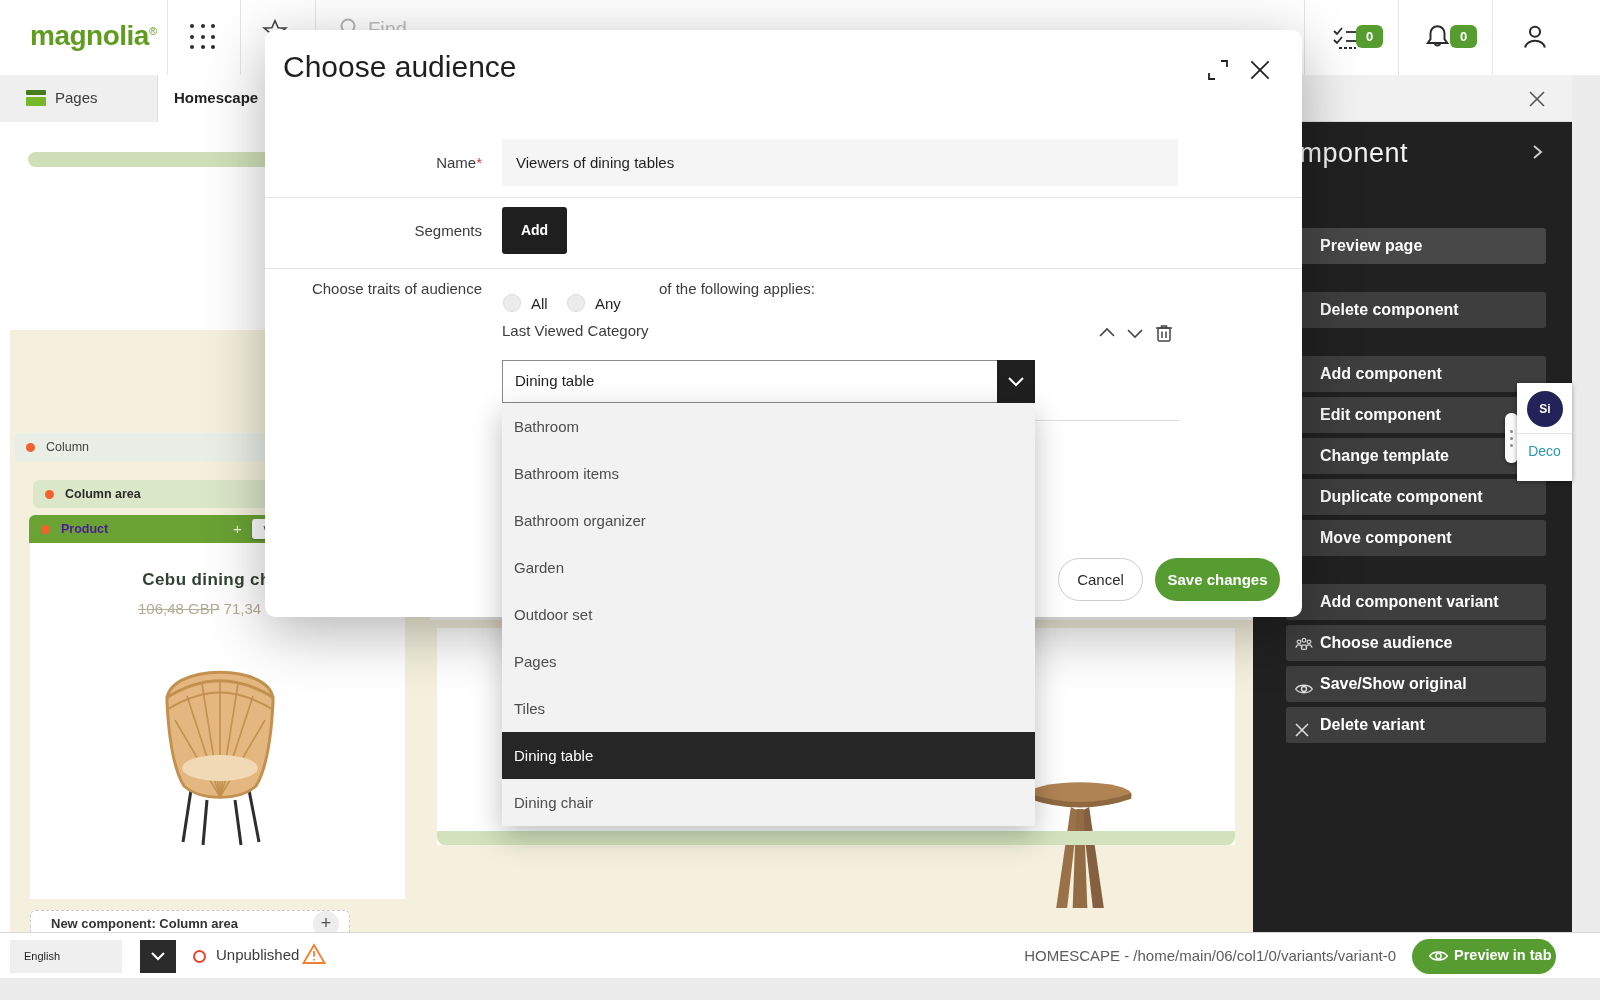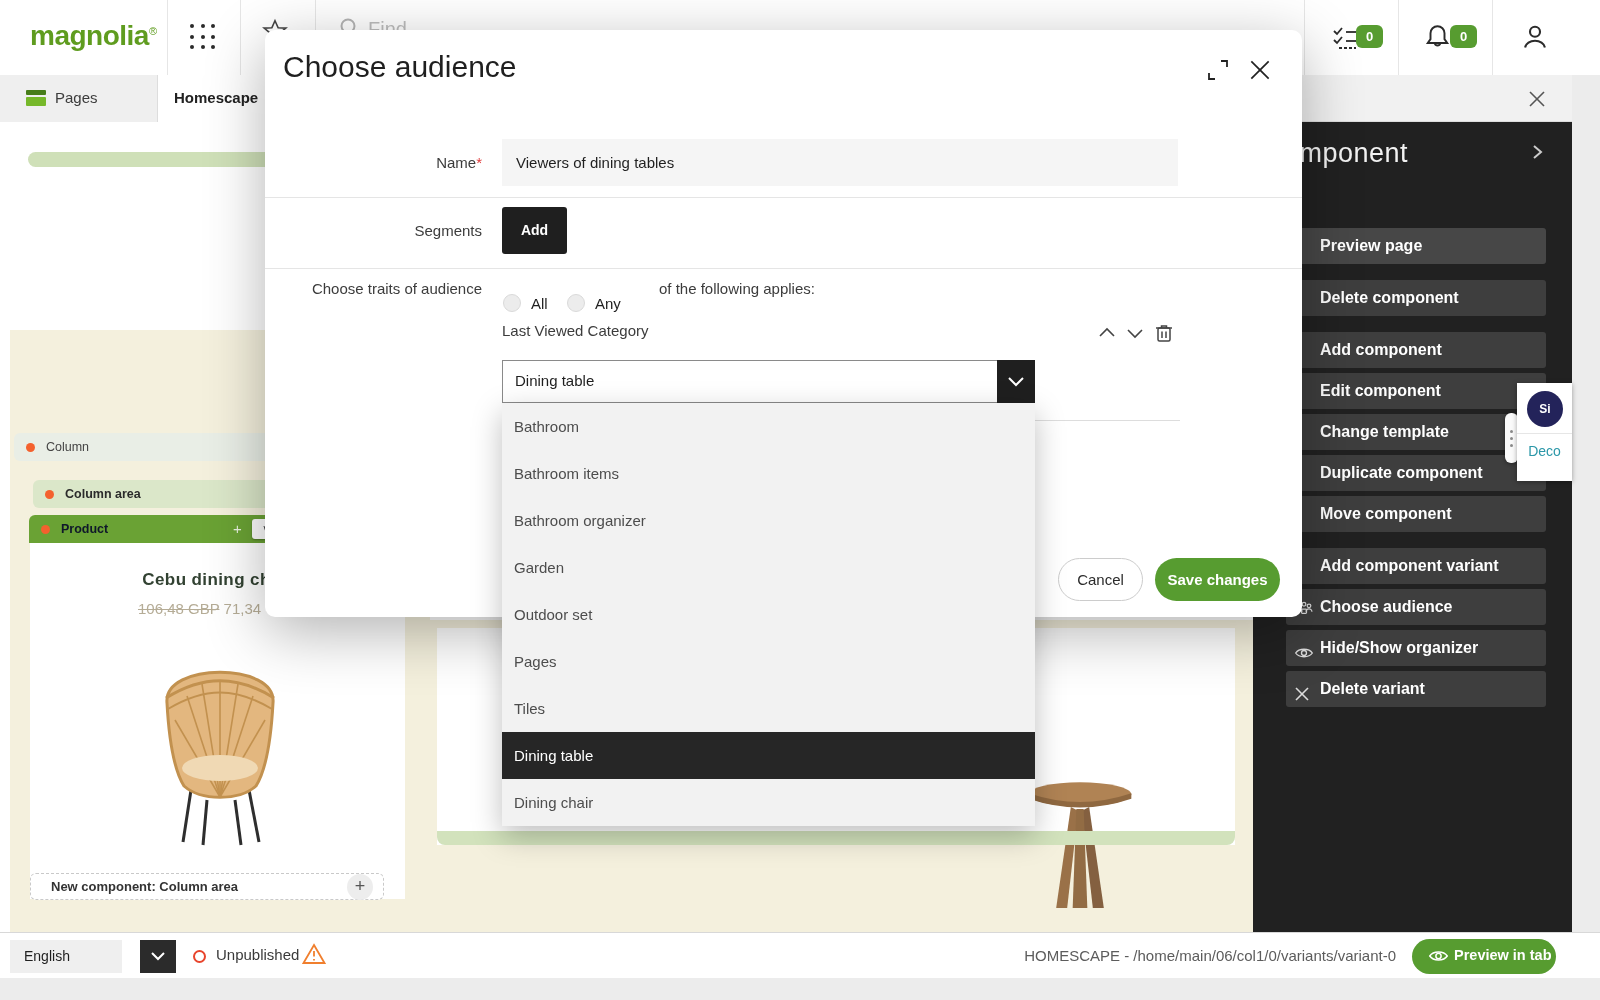--- a/index.html
+++ b/index.html
@@ -33,47 +33,47 @@
   .cream-left { position:absolute; left:10px; top:208px; width:420px; height:602px; background:#f4f0dd; }
   .cream-mid { position:absolute; left:430px; top:498px; width:823px; height:312px; background:#f4f0dd; }
   .bar { position:absolute; height:28px; border-radius:6px; }
   .bar .dot { position:absolute; left:12px; top:10px; width:9px; height:9px; border-radius:50%; background:#f4612e; }
   .bar .blab { position:absolute; left:32px; top:7px; font-size:12.5px; }
   .bar-section { left:14px; top:311px; width:790px; background:#e9eee6; }
   .bar-section .blab { color:#444; }
   .bar-column { left:33px; top:358px; width:771px; background:#dbe7c9; }
   .bar-column .blab { color:#2b2b2b; font-weight:700; }
   .bar-product { left:29px; top:393px; width:775px; background:#6aa234; border-radius:6px 6px 0 0; }
-  .bar-product .blab { color:#0f172a; font-weight:700; }
+  .bar-product .blab { color:#4c1d95; font-weight:700; }
   .ptool { position:absolute; left:204px; top:5px; color:rgba(255,255,255,.85); font-size:15px; }
   .pselect { position:absolute; left:223px; top:4px; width:28px; height:20px; background:#fdfdfd; border-radius:3px; box-shadow:0 1px 2px rgba(0,0,0,.3); font-size:10px; color:#333; text-align:center; line-height:20px; }
 
   .prod-card { position:absolute; left:30px; top:421px; width:375px; height:356px; background:#fff; }
   .prod-title { position:absolute; left:0; top:27px; width:375px; text-align:center; font-size:17px; font-weight:700; color:#324232; letter-spacing:.4px; }
   .prod-price { position:absolute; left:0; top:57px; width:375px; text-align:center; font-size:15px; color:#b5ac96; }
   .prod-price .old { text-decoration:line-through; }
   .chair-svg { position:absolute; left:115px; top:105px; }
   .sale { position:absolute; left:-2px; top:431px; width:377px; height:47px; background:#c32b2b; color:#fff; font-size:25px; letter-spacing:6px; font-weight:500; text-align:center; line-height:47px; }
 
-  .newcomp { position:absolute; left:30px; top:751px; width:354px; height:27px; background:#fff; border:1px dashed #c9c9c9; border-radius:6px; }
+  .newcomp { position:absolute; left:30px; top:788px; width:320px; height:27px; background:#fff; border:1px dashed #c9c9c9; border-radius:6px; }
   .newcomp .nlab { position:absolute; left:20px; top:5px; font-size:13px; font-weight:700; color:#333; }
   .plus-btn { position:absolute; right:10px; top:0px; width:26px; height:26px; border-radius:50%; background:#ededed; color:#555; font-size:18px; text-align:center; line-height:25px; }
 
   .mid-card { position:absolute; left:437px; top:506px; width:798px; height:217px; background:#fff; }
   .mid-foot { position:absolute; left:0; bottom:0; width:798px; height:14px; background:#d2e2bc; border-radius:0 0 8px 8px; }
   .table-svg { position:absolute; left:588px; top:146px; }
 
   
   .panel-head { left:1253px; top:75px; width:319px; height:47px; background:#f1f1f1; border-bottom:1px solid #ddd; z-index:2; }
   .panel-close { position:absolute; left:274px; top:14px; }
   .panel { left:1253px; top:122px; width:319px; height:810px; background:#212121; z-index:2; }
   .panel-title { position:absolute; left:11px; top:16px; font-size:27px; font-weight:300; color:#f2f2f2; letter-spacing:.5px; }
   .panel-chev { position:absolute; left:277px; top:23px; }
   .panel-menu { position:absolute; left:33px; top:106px; width:260px; }
-  .pgroup { display:flex; flex-direction:column; gap:5px; margin-top:16px; }
+  .pgroup { display:flex; flex-direction:column; gap:5px; margin-top:28px; }
   .pgroup:first-child { margin-top:0; }
   .pbtn { position:relative; height:36px; background:#3e3e3e; border-radius:3px; color:#fff; font-size:16px; font-weight:700; line-height:36px; padding-left:34px; }
   .pgroup:nth-child(1) .pbtn { background:#474747; }
   .picon { position:absolute; left:8px; top:8px; width:20px; height:20px; }
 
   
   .drag-handle { left:1505px; top:413px; width:13px; height:50px; background:#fafafa; border-radius:6px; box-shadow:0 1px 4px rgba(0,0,0,.4); z-index:3; display:flex; flex-direction:column; align-items:center; justify-content:center; gap:4px; }
   .drag-handle i { width:3px; height:3px; border-radius:50%; background:#8a8a8a; }
   .login-card { left:1517px; top:383px; width:55px; height:98px; background:#fff; box-shadow:0 1px 5px rgba(0,0,0,.35); z-index:3; }
   .avatar { position:absolute; left:10px; top:8px; width:36px; height:36px; border-radius:50%; background:#23235a; color:#fff; font-size:12px; font-weight:700; text-align:center; line-height:36px; }
@@ -106,21 +106,21 @@
   .btn-save { position:absolute; left:890px; top:528px; width:125px; height:43px; background:#579c30; border-radius:22px; font-size:15px; font-weight:700; color:#fff; text-align:center; line-height:43px; }
 
   
   .dd-list { left:502px; top:403px; width:533px; background:#f2f2f2; box-shadow:0 10px 28px rgba(0,0,0,.25); z-index:5; }
   .dd-item { height:47px; line-height:47px; padding-left:12px; font-size:15px; color:#4d4d4d; }
   .dd-item.sel { background:#262626; color:#fff; }
 
   
   .bottombar { left:0; top:932px; width:1600px; height:46px; background:#fff; border-top:1px solid #d8d8d8; z-index:6; }
   .bottom-strip { left:0; top:978px; width:1600px; height:22px; background:#ececec; z-index:6; }
-  .lang-sel { position:absolute; left:10px; top:7px; width:112px; height:33px; background:#efefef; font-size:14px; color:#1f1f1f; line-height:33px; padding-left:14px; }
+  .lang-sel { position:absolute; left:10px; top:7px; width:112px; height:33px; background:#efefef; font-size:11px; color:#1f1f1f; line-height:33px; padding-left:14px; }
   .lang-chev { position:absolute; left:140px; top:7px; width:36px; height:33px; background:#2b2b2b; }
   .status-ring { position:absolute; left:193px; top:17px; width:13px; height:13px; border:2.5px solid #e8442c; border-radius:50%; }
   .status-lab { position:absolute; left:216px; top:13px; font-size:15px; color:#3a3a3a; }
   .warn-ico { position:absolute; left:302px; top:10px; }
   .path-lab { position:absolute; left:1000px; top:14px; width:396px; text-align:right; font-size:15px; color:#5c5c5c; }
   .btn-preview { position:absolute; left:1412px; top:6px; width:144px; height:35px; background:#579c30; border-radius:18px; color:#fff; }
   .btn-preview .plab { position:absolute; left:42px; top:8px; font-size:14.5px; font-weight:700; }
   .btn-preview svg { position:absolute; left:16px; top:8px; }
 </style>
 </head>
@@ -301,21 +301,21 @@
               <circle cx="6" cy="7" r="2.2"></circle>
               <circle cx="18" cy="7" r="2.2"></circle>
               <circle cx="12" cy="5" r="2.2"></circle>
               <path d="M2.5 14 a3.5 3.5 0 0 1 7 0"></path>
               <path d="M14.5 14 a3.5 3.5 0 0 1 7 0"></path>
               <rect x="9" y="11" width="6" height="5" rx="1"></rect>
             </svg></span><span>Choose audience</span></div>
         <div class="pbtn"><span class="picon"><svg width="20" height="16" viewBox="0 0 24 18" fill="none" stroke="#ddd" stroke-width="1.6">
               <path d="M2 9 C6 3 18 3 22 9 C18 15 6 15 2 9 Z"></path>
               <circle cx="12" cy="9" r="3"></circle>
-            </svg></span><span>Hide/Show organizer</span></div>
+            </svg></span><span>Save/Show original</span></div>
         <div class="pbtn"><span class="picon"><svg width="16" height="16" viewBox="0 0 16 16" stroke="#ddd" stroke-width="1.6">
               <line x1="2" y1="2" x2="14" y2="14"></line>
               <line x1="14" y1="2" x2="2" y2="14"></line>
             </svg></span><span>Delete variant</span></div>
       </div>
     </div>
 </div>
 
 <div class="abs drag-handle">
     <i></i>

